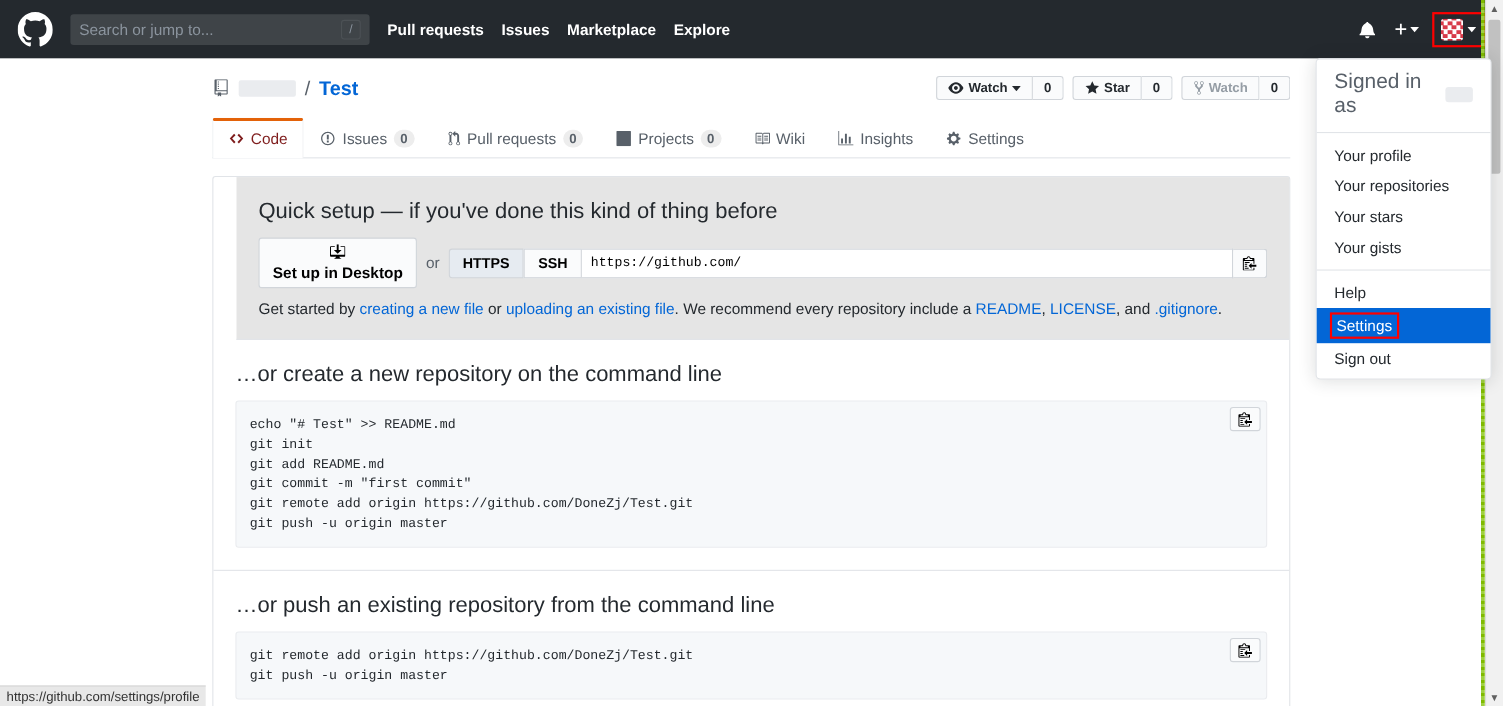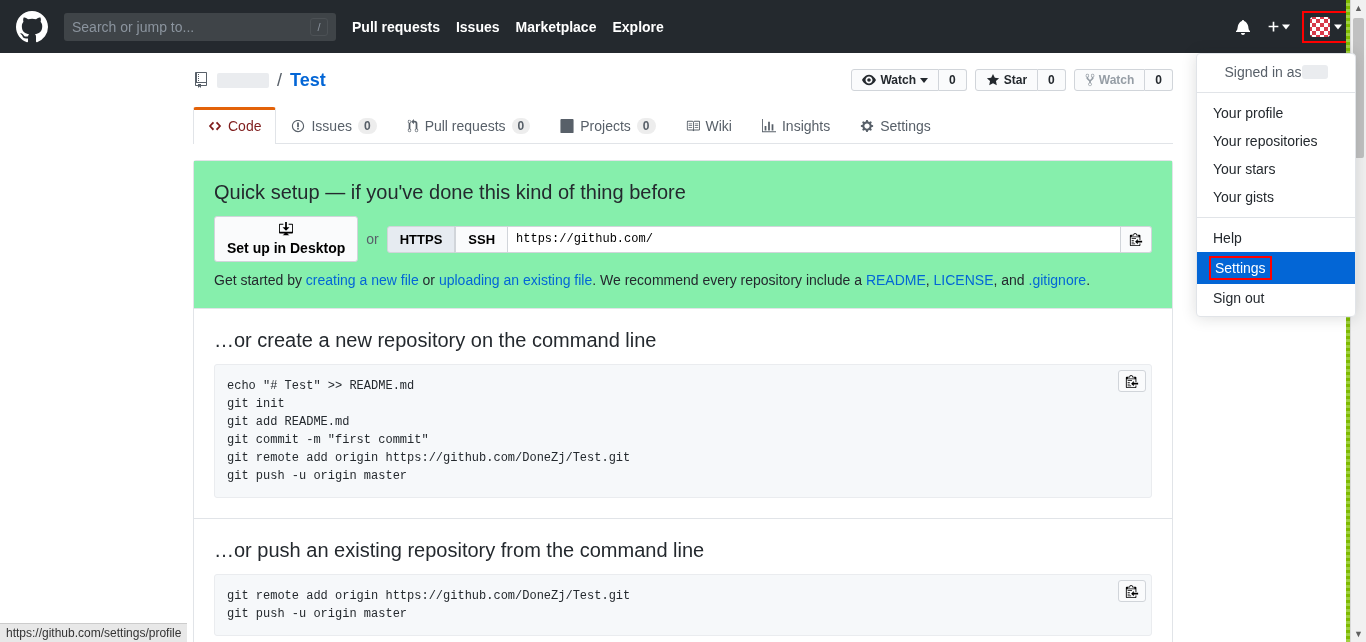--- a/index.html
+++ b/index.html
@@ -18,21 +18,21 @@
     .icon-btn { color: #fff; cursor: pointer; display: flex; align-items: center; }
     .avatar-menu { width: 20px; height: 20px; background: repeating-conic-gradient(#d73a49 0% 25%, #fff 0% 50%) 50% / 8px 8px; border-radius: 3px; position: relative; }
     .avatar-box { border: 2px solid #f00; padding: 4px 6px; display: flex; align-items: center; gap: 4px; margin-left: -4px;}
 
     
     .dropdown { position: absolute; right: 10px; top: 53px; width: 160px; background: #fff; border: 1px solid #e1e4e8; border-radius: 4px; box-shadow: 0 1px 15px rgba(27,31,35,.15); z-index: 100; padding: 4px 0; }
     .dropdown-item { padding: 6px 16px; font-size: 14px; color: #24292e; cursor: pointer; display: block; text-decoration: none; }
     .dropdown-item.highlighted { background: #0366d6; color: #fff; }
     .dropdown-item.highlighted .red-highlight { border: 2px solid #f00; padding: 2px 4px; display: inline-block; margin: -2px -4px;}
     .dropdown-divider { height: 1px; background: #e1e4e8; margin: 6px 0; }
-    .dropdown-signed { padding: 6px 16px; font-size: 14px; color: #586069; display:flex; align-items:center; justify-content:center;}
+    .dropdown-signed { padding: 6px 16px; font-size: 19px; color: #586069; display:flex; align-items:center; justify-content:center;}
     .dropdown-signed .blur-spot { width: 26px; height: 14px; background: #eaecef; border-radius: 3px; }
 
     
     .repo-head { max-width: 980px; margin: 0 auto; padding: 16px 0 0; display: flex; align-items: center; justify-content: space-between; }
     .repo-title { display: flex; align-items: center; gap: 8px; font-size: 18px; }
     .repo-title a { color: #0366d6; text-decoration: none; }
     .repo-title .sep { color: #586069; }
     .repo-blur { display: inline-block; width: 52px; height: 15px; background: #eaecef; border-radius: 2px; vertical-align: middle;}
     .repo-actions { display: flex; gap: 8px; }
     .btn-group { display: flex; }
@@ -43,21 +43,21 @@
 
     
     .tabnav { max-width: 980px; margin: 16px auto 0; border-bottom: 1px solid #e1e4e8; display: flex; }
     .tabnav-tab { padding: 10px 14px; font-size: 14px; color: #586069; display: flex; align-items: center; gap: 6px; border: 1px solid transparent; border-bottom: none; margin-bottom: -1px; cursor: pointer; }
     .tabnav-tab.selected { border-color: #e36209 #e1e4e8 transparent; border-top-width: 3px; border-radius: 3px 3px 0 0; background: #fff; color: #7f1d1d; padding-top: 8px;}
     .tabnav-tab .counter { background: #ededed; border-radius: 20px; padding: 1px 6px; font-size: 12px; font-weight: 600; color: #586069; }
 
     
     .container { max-width: 980px; margin: 0 auto; }
     .setup-box { border: 1px solid #e1e4e8; border-radius: 3px; margin-top: 16px; }
-    .quick-setup { background: #86efac; padding: 20px; border-bottom: 1px solid #e1e4e8; }
+    .quick-setup { background: #e5e5e5; padding: 20px; border-bottom: 1px solid #e1e4e8; margin-left: 21px; }
     .quick-setup h3 { font-size: 20px; font-weight: 400; margin-bottom: 12px; }
     .setup-row { display: flex; align-items: center; gap: 8px; margin-bottom: 10px; }
     .btn { font-size: 14px; padding: 5px 12px; background: #fafbfc; border: 1px solid #d1d5da; border-radius: 3px; font-weight: 600; cursor: pointer; display:inline-flex; align-items:center; gap:4px;flex-direction:column; }
     .or-text { color: #586069; font-size: 14px; }
     .proto-group { display: flex; }
     .proto-btn { padding: 5px 12px; border: 1px solid #d1d5da; background: #fafbfc; font-size: 13px; font-weight: 600; cursor: pointer; text-align: center; }
     .proto-btn.sel { background: #e6ebf1; }
     .proto-btn:first-child { border-radius: 3px 0 0 3px; }
     .proto-btn:last-child { border-left: none; }
     .url-input { flex: 1; border: 1px solid #d1d5da; border-left: none; padding: 5px 8px; font-family: SFMono-Regular,Consolas,"Liberation Mono",Menlo,monospace; font-size: 12px; background: #fff; }

